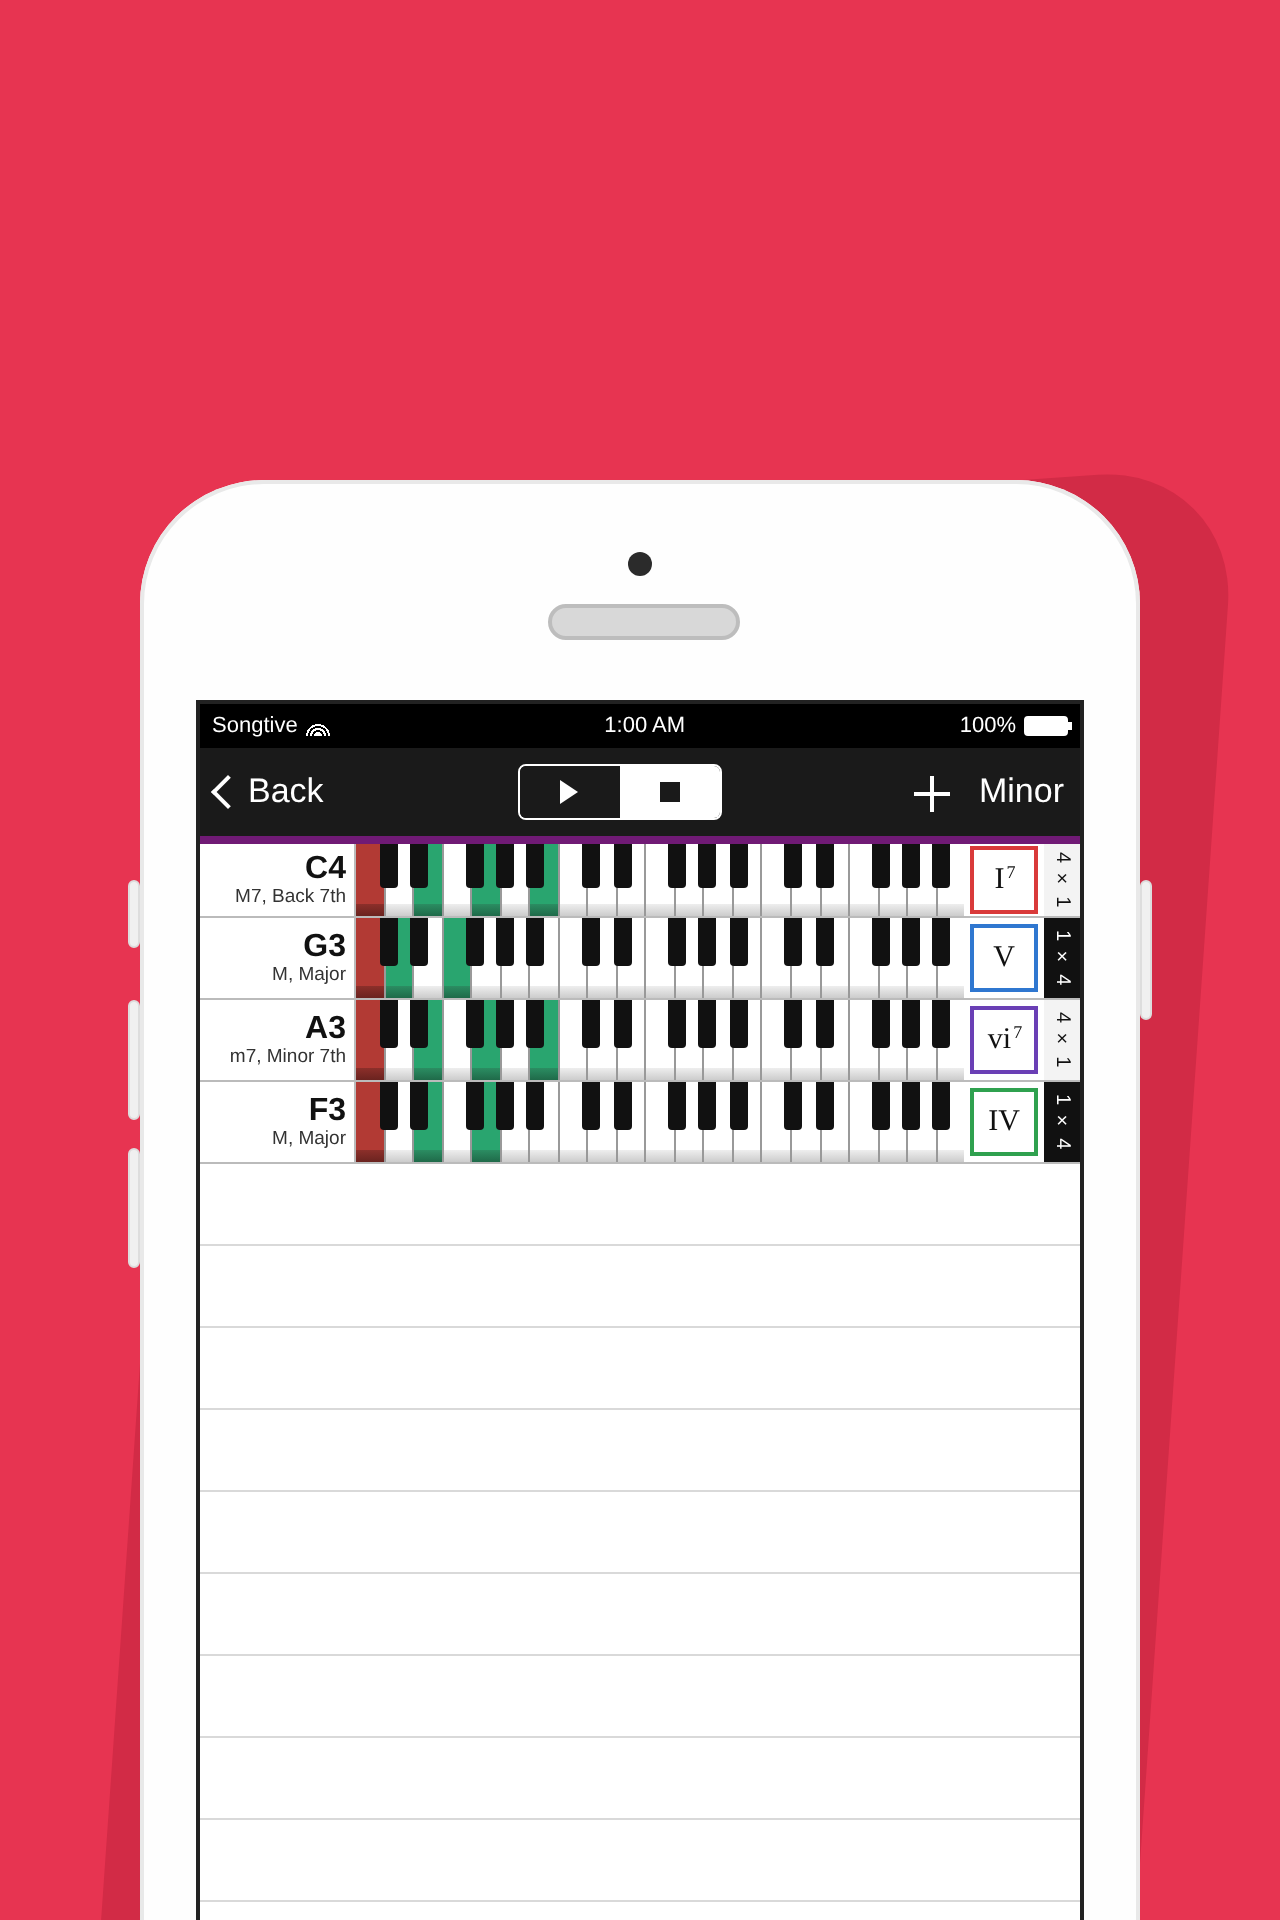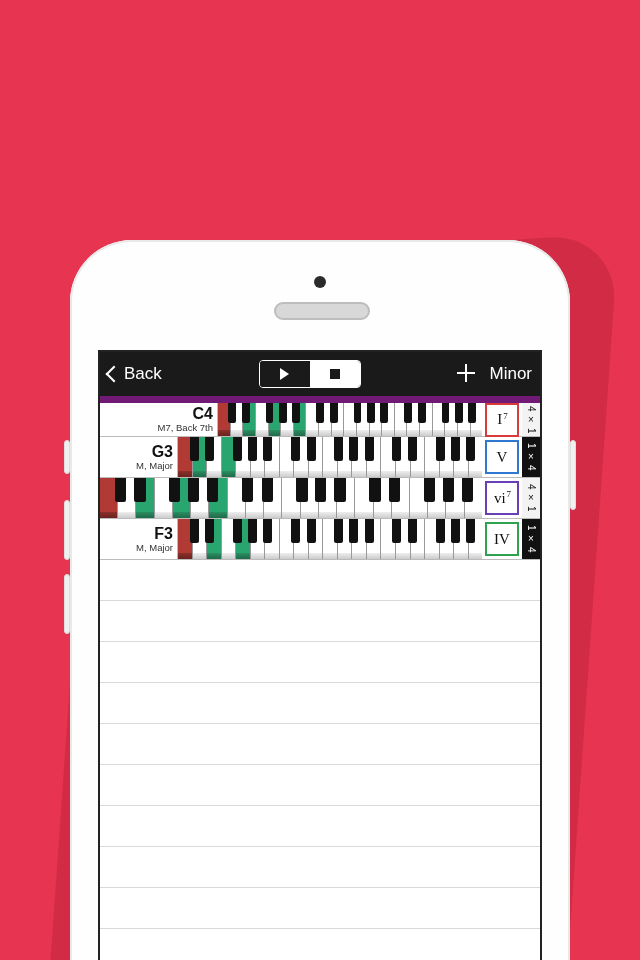--- a/index.html
+++ b/index.html
@@ -115,21 +115,21 @@
   .navbar {
     height: 44px;
     background: #1a1a1a;
     color:#fff;
     display:flex;
     align-items:center;
     justify-content:space-between;
     padding:0 8px;
     font-size:17px;
   }
-  .nav-left, .nav-right { display:flex; align-items:flex-start; gap:14px; }
+  .nav-left, .nav-right { display:flex; align-items:flex-end; gap:14px; }
   .back-chevron {
     width:12px; height:12px;
     border-left:2px solid #fff; border-bottom:2px solid #fff;
     transform:rotate(45deg);
     margin-right:2px;
   }
   .playstop {
     display:flex; border:1px solid #fff; border-radius:4px; overflow:hidden;
     height:28px;
   }
@@ -146,21 +146,21 @@
   .plus::after {left:0;top:8px;width:18px;height:2px;}
 
   
   .rows { background:#fff; }
   .chord-row {
     height:41px;
     display:flex;
     border-bottom:1px solid #bbb;
     font-size:10px;
   }
-  .chord-row:first-child { border-top:7px solid #701a75;padding-left:40px; }
+  .chord-row:first-child { border-top:4px solid #701a75; }
   .root-cell {
     width:78px;
     border-right:1px solid #bbb;
     display:flex; flex-direction:column; align-items:flex-end; justify-content:center;
     padding:0 4px 0 2px;
     background:#fff;
   }
   .root-cell .note { font-size:16px; font-weight:700; color:#111; line-height:1; }
   .root-cell .qual { font-size:9.5px; color:#333; }
 
@@ -232,20 +232,33 @@
 <div class="phone-wrap">
   <div class="phone-shadow"></div>
   <div class="phone">
     <div class="side-btn sb1"></div>
     <div class="side-btn sb2"></div>
     <div class="side-btn sb3"></div>
     <div class="side-btn sb4"></div>
 
     <div class="screen">
 
+      <div class="status">
+        <div class="left">
+          <span>Songtive</span>
+          <span class="wifi"></span>
+        </div>
+        <span>1:00 AM</span>
+        <div class="right">
+          <span>100%</span>
+          <span class="battery">
+              <i></i>
+            </span>
+        </div>
+      </div>
 
       <div class="navbar">
         <div class="nav-left">
           <div class="back-btn">
             <span class="back-chevron"></span>
             <span>Back</span>
           </div>
         </div>
         <div class="playstop">
           <div class="seg-play">
@@ -370,20 +383,24 @@
               <div class="roman-box" style="border-color:#2f77d0">
                 <span>V</span>
                 <sup></sup>
               </div>
             </div>
             <div class="dur-cell ">
               <span>1 × 4</span>
             </div>
           </div>
           <div class="chord-row">
+            <div class="root-cell">
+              <span class="note">A3</span>
+              <span class="qual">m7, Minor 7th</span>
+            </div>
             <div class="keys">
               <div class="white-keys">
                 <div class="wkey hl-red"></div>
                 <div class="wkey"></div>
                 <div class="wkey hl-green"></div>
                 <div class="wkey"></div>
                 <div class="wkey hl-green"></div>
                 <div class="wkey"></div>
                 <div class="wkey hl-green"></div>
                 <div class="wkey"></div>

